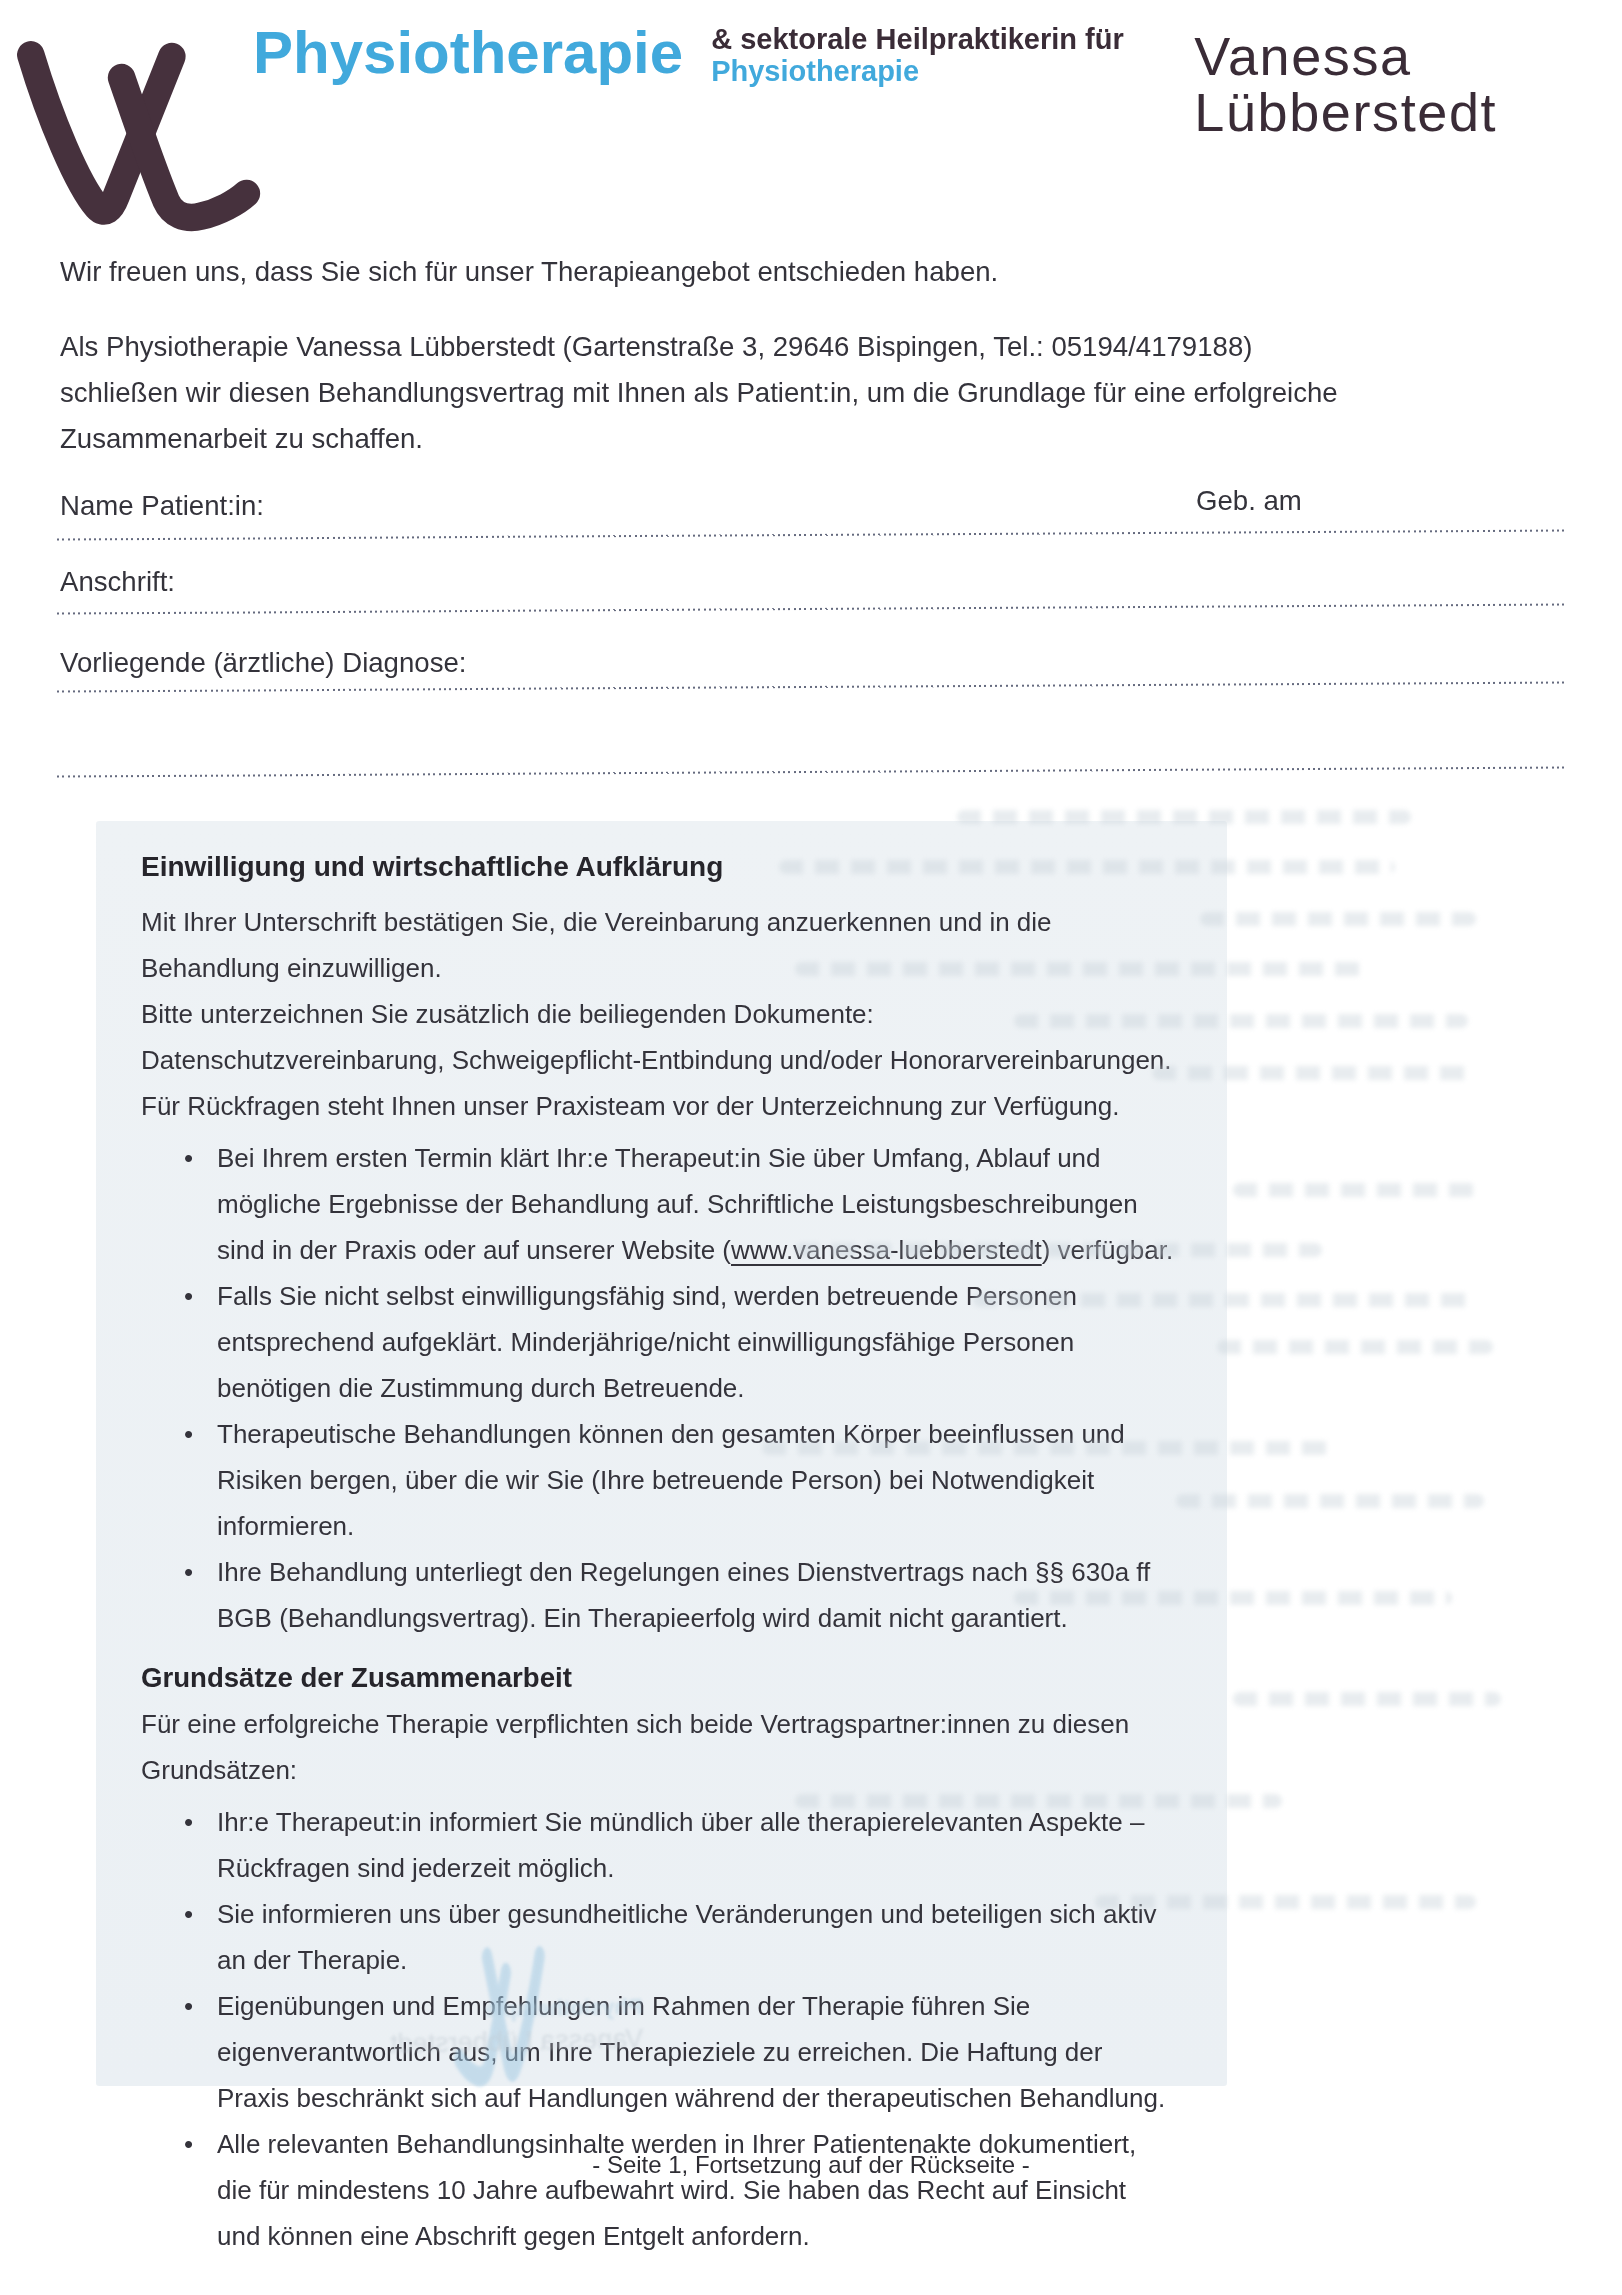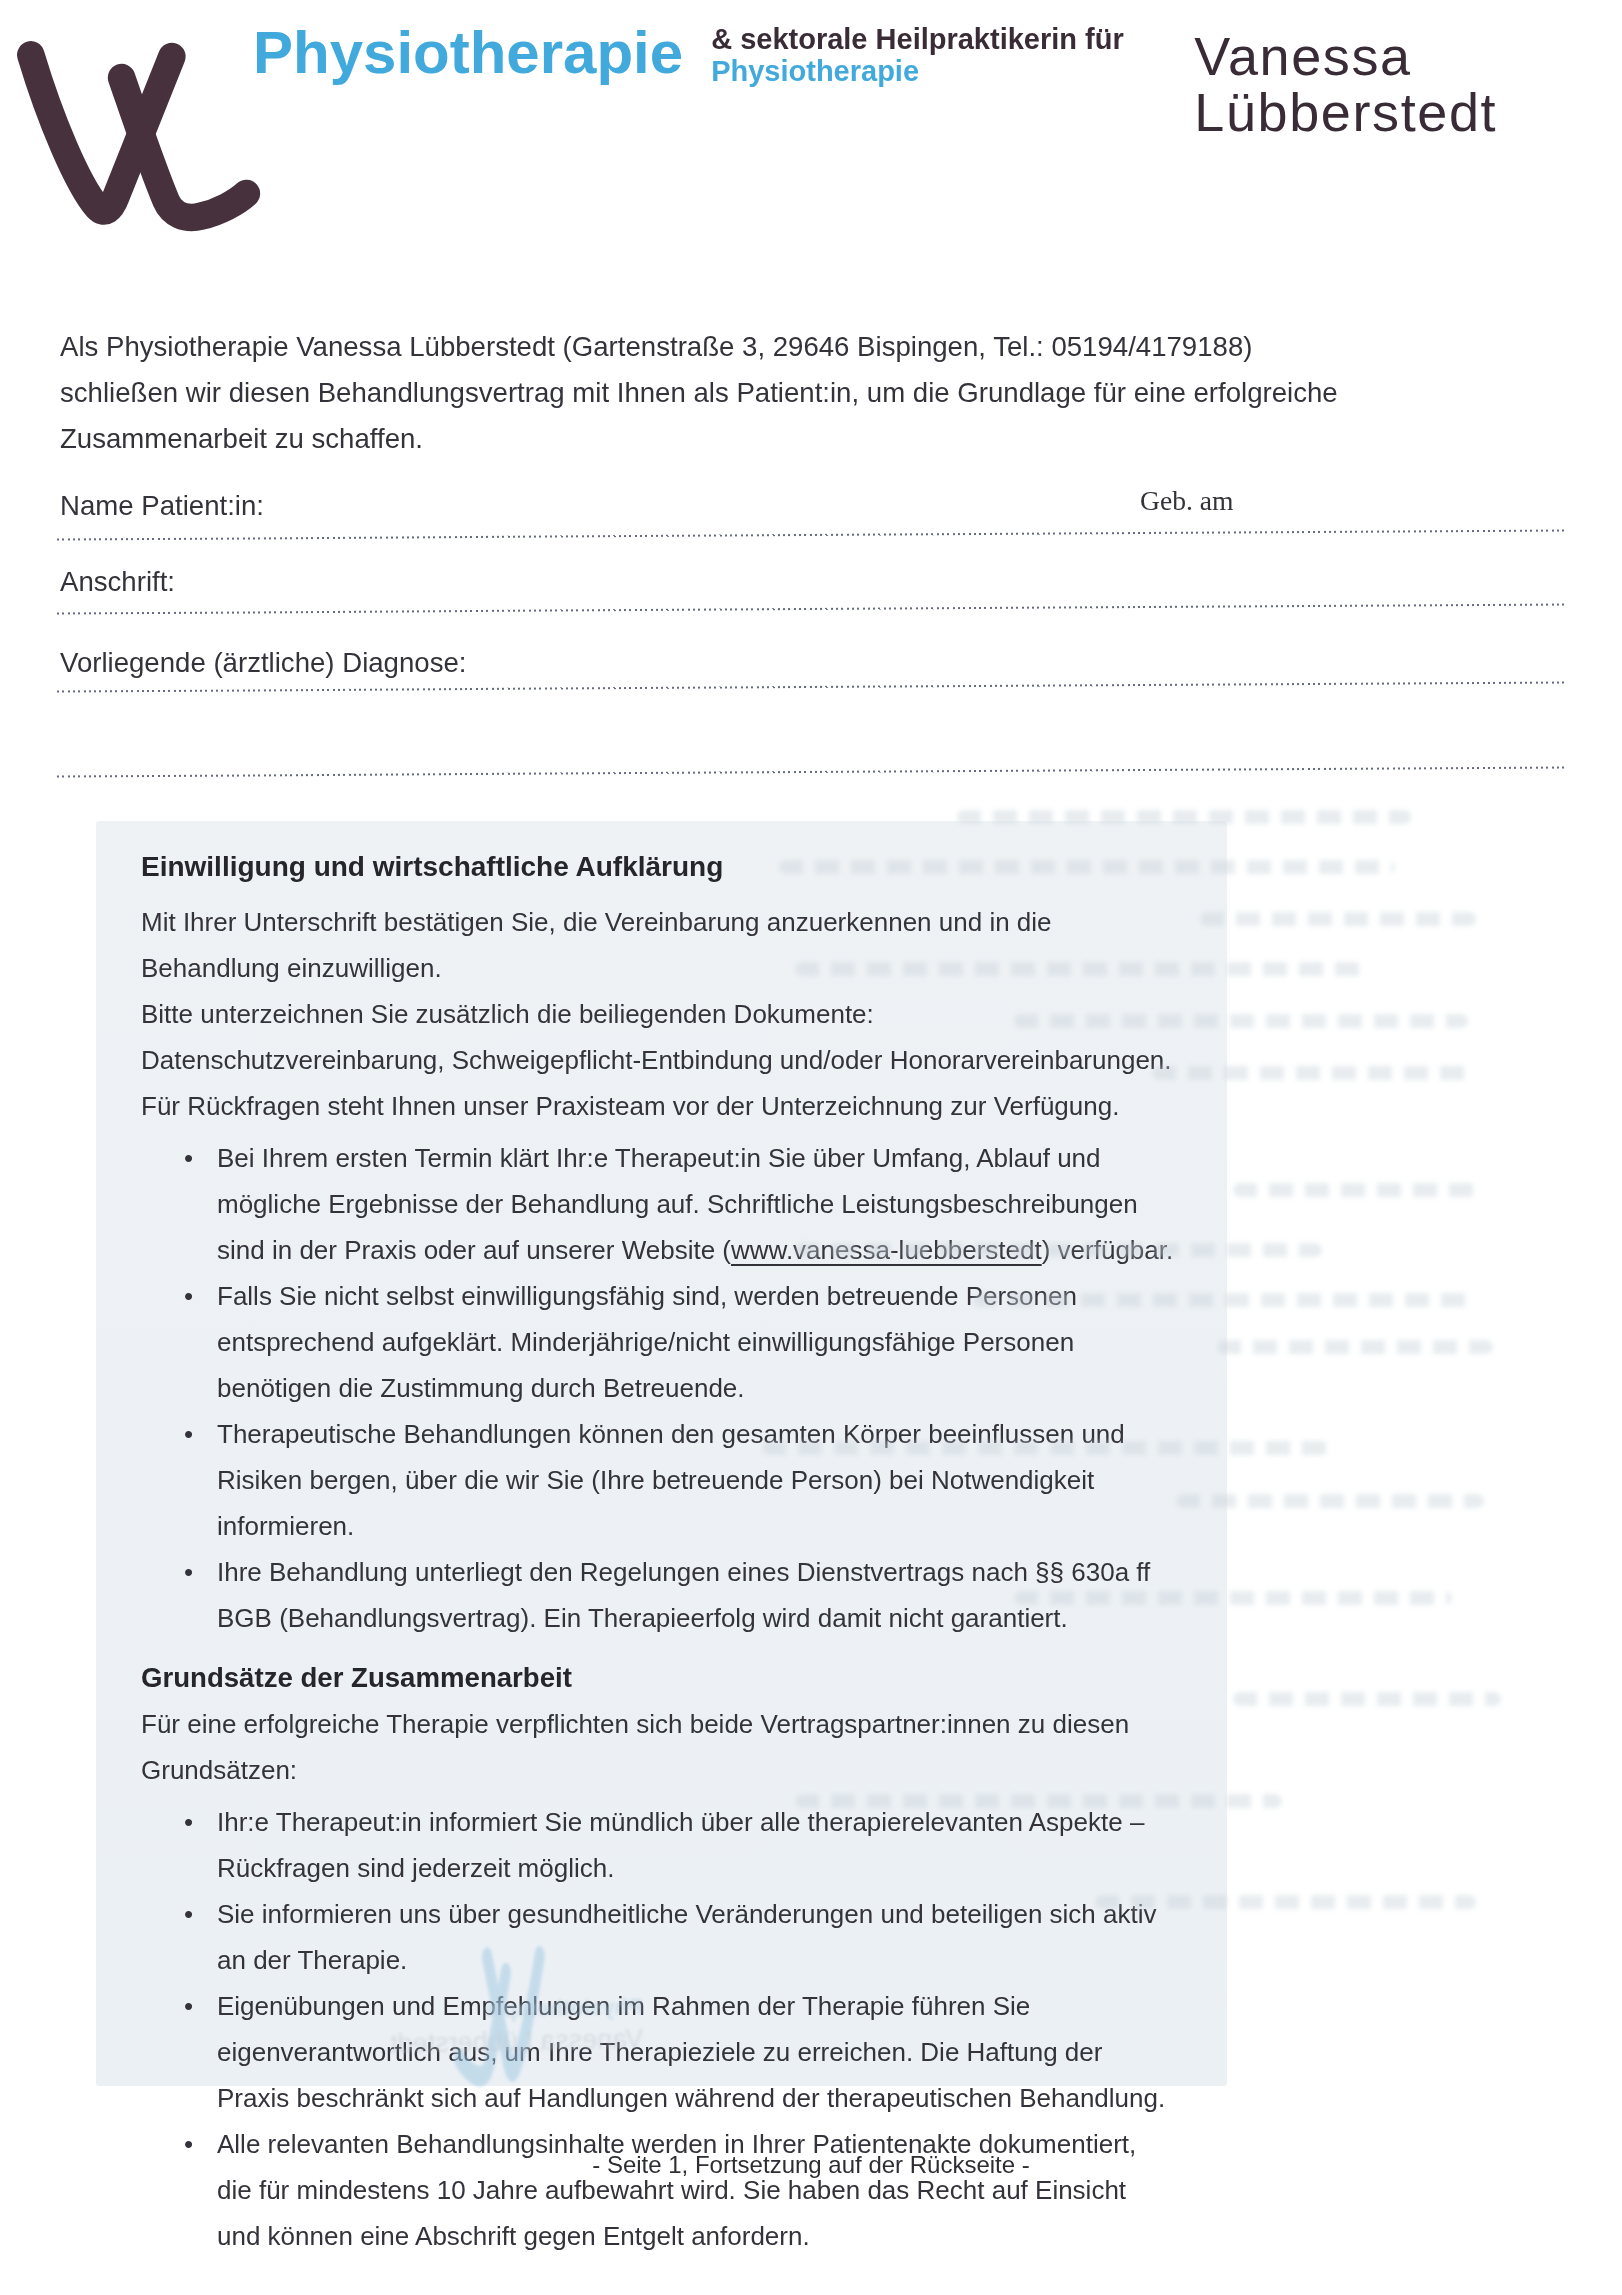--- a/index.html
+++ b/index.html
@@ -95,24 +95,25 @@
     <div class="logo-text">
       <div class="logo-line1">Physiotherapie</div>
       <div class="logo-line2">
         <span>&amp; sektorale Heilpraktikerin für</span>
         <span class="blue">Physiotherapie</span>
       </div>
       <div class="logo-line3">Vanessa Lübberstedt</div>
     </div>
   </div>
 
+  <div class="intro">Wir freuen uns, dass Sie sich für unser Therapieangebot entschieden haben.</div>
   <div class="contract">Als Physiotherapie Vanessa Lübberstedt (Gartenstraße 3, 29646 Bispingen, Tel.: 05194/4179188) schließen wir diesen Behandlungsvertrag mit Ihnen als Patient:in, um die Grundlage für eine erfolgreiche Zusammenarbeit zu schaffen.</div>
 
   <div class="form-label" style="left:60px;top:490px;">Name Patient:in:</div>
-  <div class="form-label" style="left:1140px;top:485px;font-family:Liberation Serif, serif;">Geb. am</div>
+  <div class="form-label" style="left:1196px;top:485px;">Geb. am</div>
   <div class="dotline" style="left:57px;top:534px;width:1510px;"></div>
 
   <div class="form-label" style="left:60px;top:566px;">Anschrift:</div>
   <div class="dotline" style="left:57px;top:608px;width:1510px;"></div>
 
   <div class="form-label" style="left:60px;top:647px;">Vorliegende (ärztliche) Diagnose:</div>
   <div class="dotline" style="left:57px;top:686px;width:1510px;"></div>
 
   <div class="dotline" style="left:57px;top:771px;width:1510px;"></div>
 

